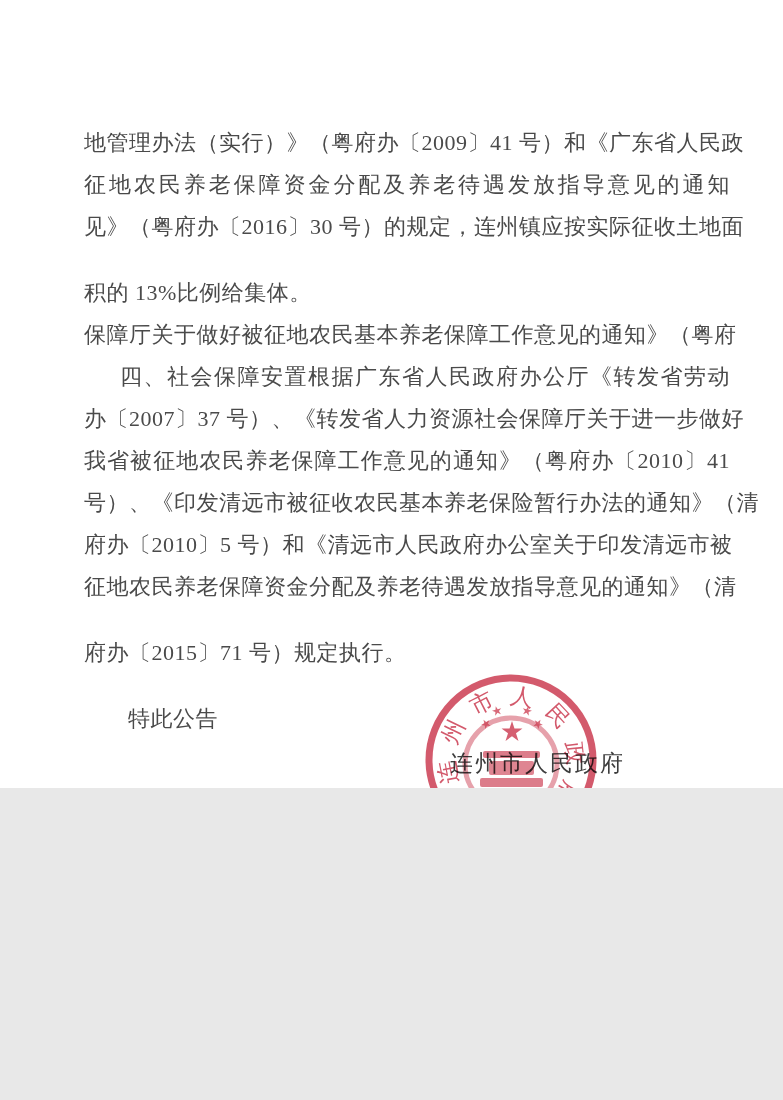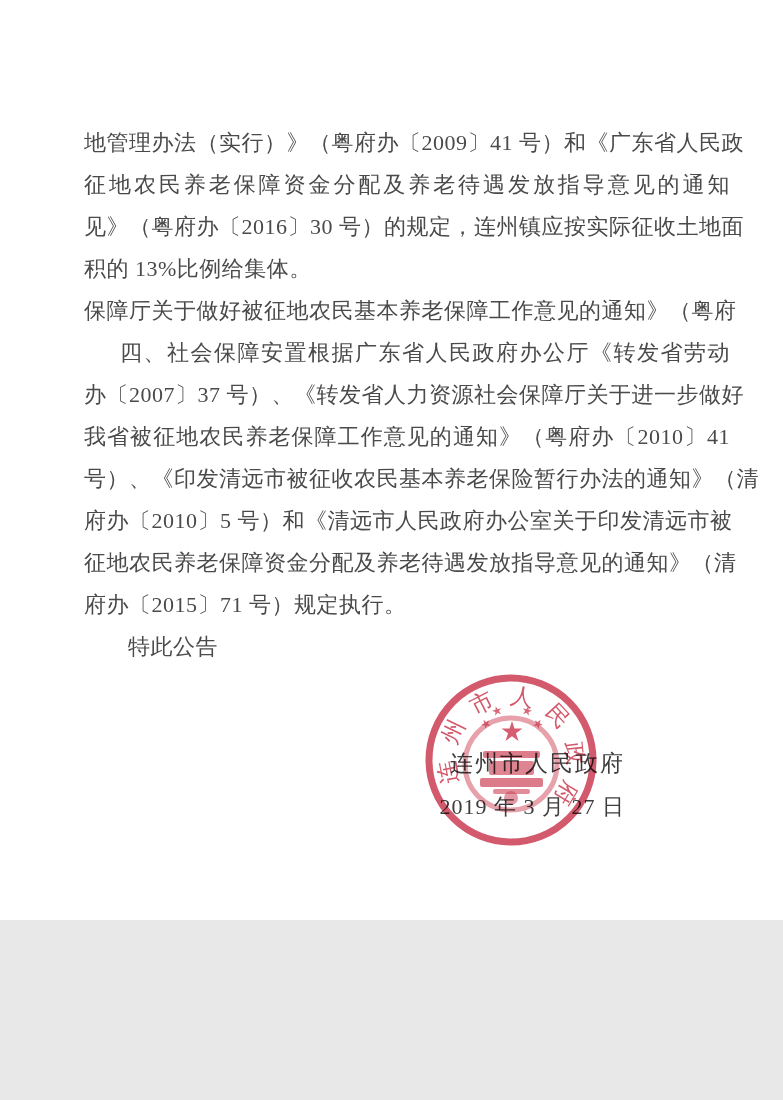--- a/index.html
+++ b/index.html
@@ -1,18 +1,18 @@
 <!DOCTYPE html>
 <html><head>
 <meta charset="utf-8">
 <style>
   html,body{margin:0;padding:0;background:#e8e8e8;}
   .page{
     position:relative;
-    width:783px;height:920px;
+    width:783px;height:788px;
     margin:0 auto;
     background:#ffffff;
     overflow:hidden;
     font-family:"Liberation Serif","DejaVu Serif",serif;
   }
   .body-text{
     position:absolute;
     left:84px;top:122px;
     width:646px;
     color:#4a4a4a;
@@ -22,20 +22,21 @@
   }
   .line{
     text-align:justify;
     text-align-last:justify;
     height:42px;
     white-space:nowrap;
   }
   .line.para-end{
     text-align:center;
     text-align-last:left;
+    margin-top:24px;
   }
   .line.indent-1{ text-indent:36px; }
   .line.indent-2{ text-indent:44px; }
   .signature{
     position:absolute;
     left:395px;top:752px;
     width:230px;
     text-align:right;
     color:#3d3d3d;
     z-index:1;

